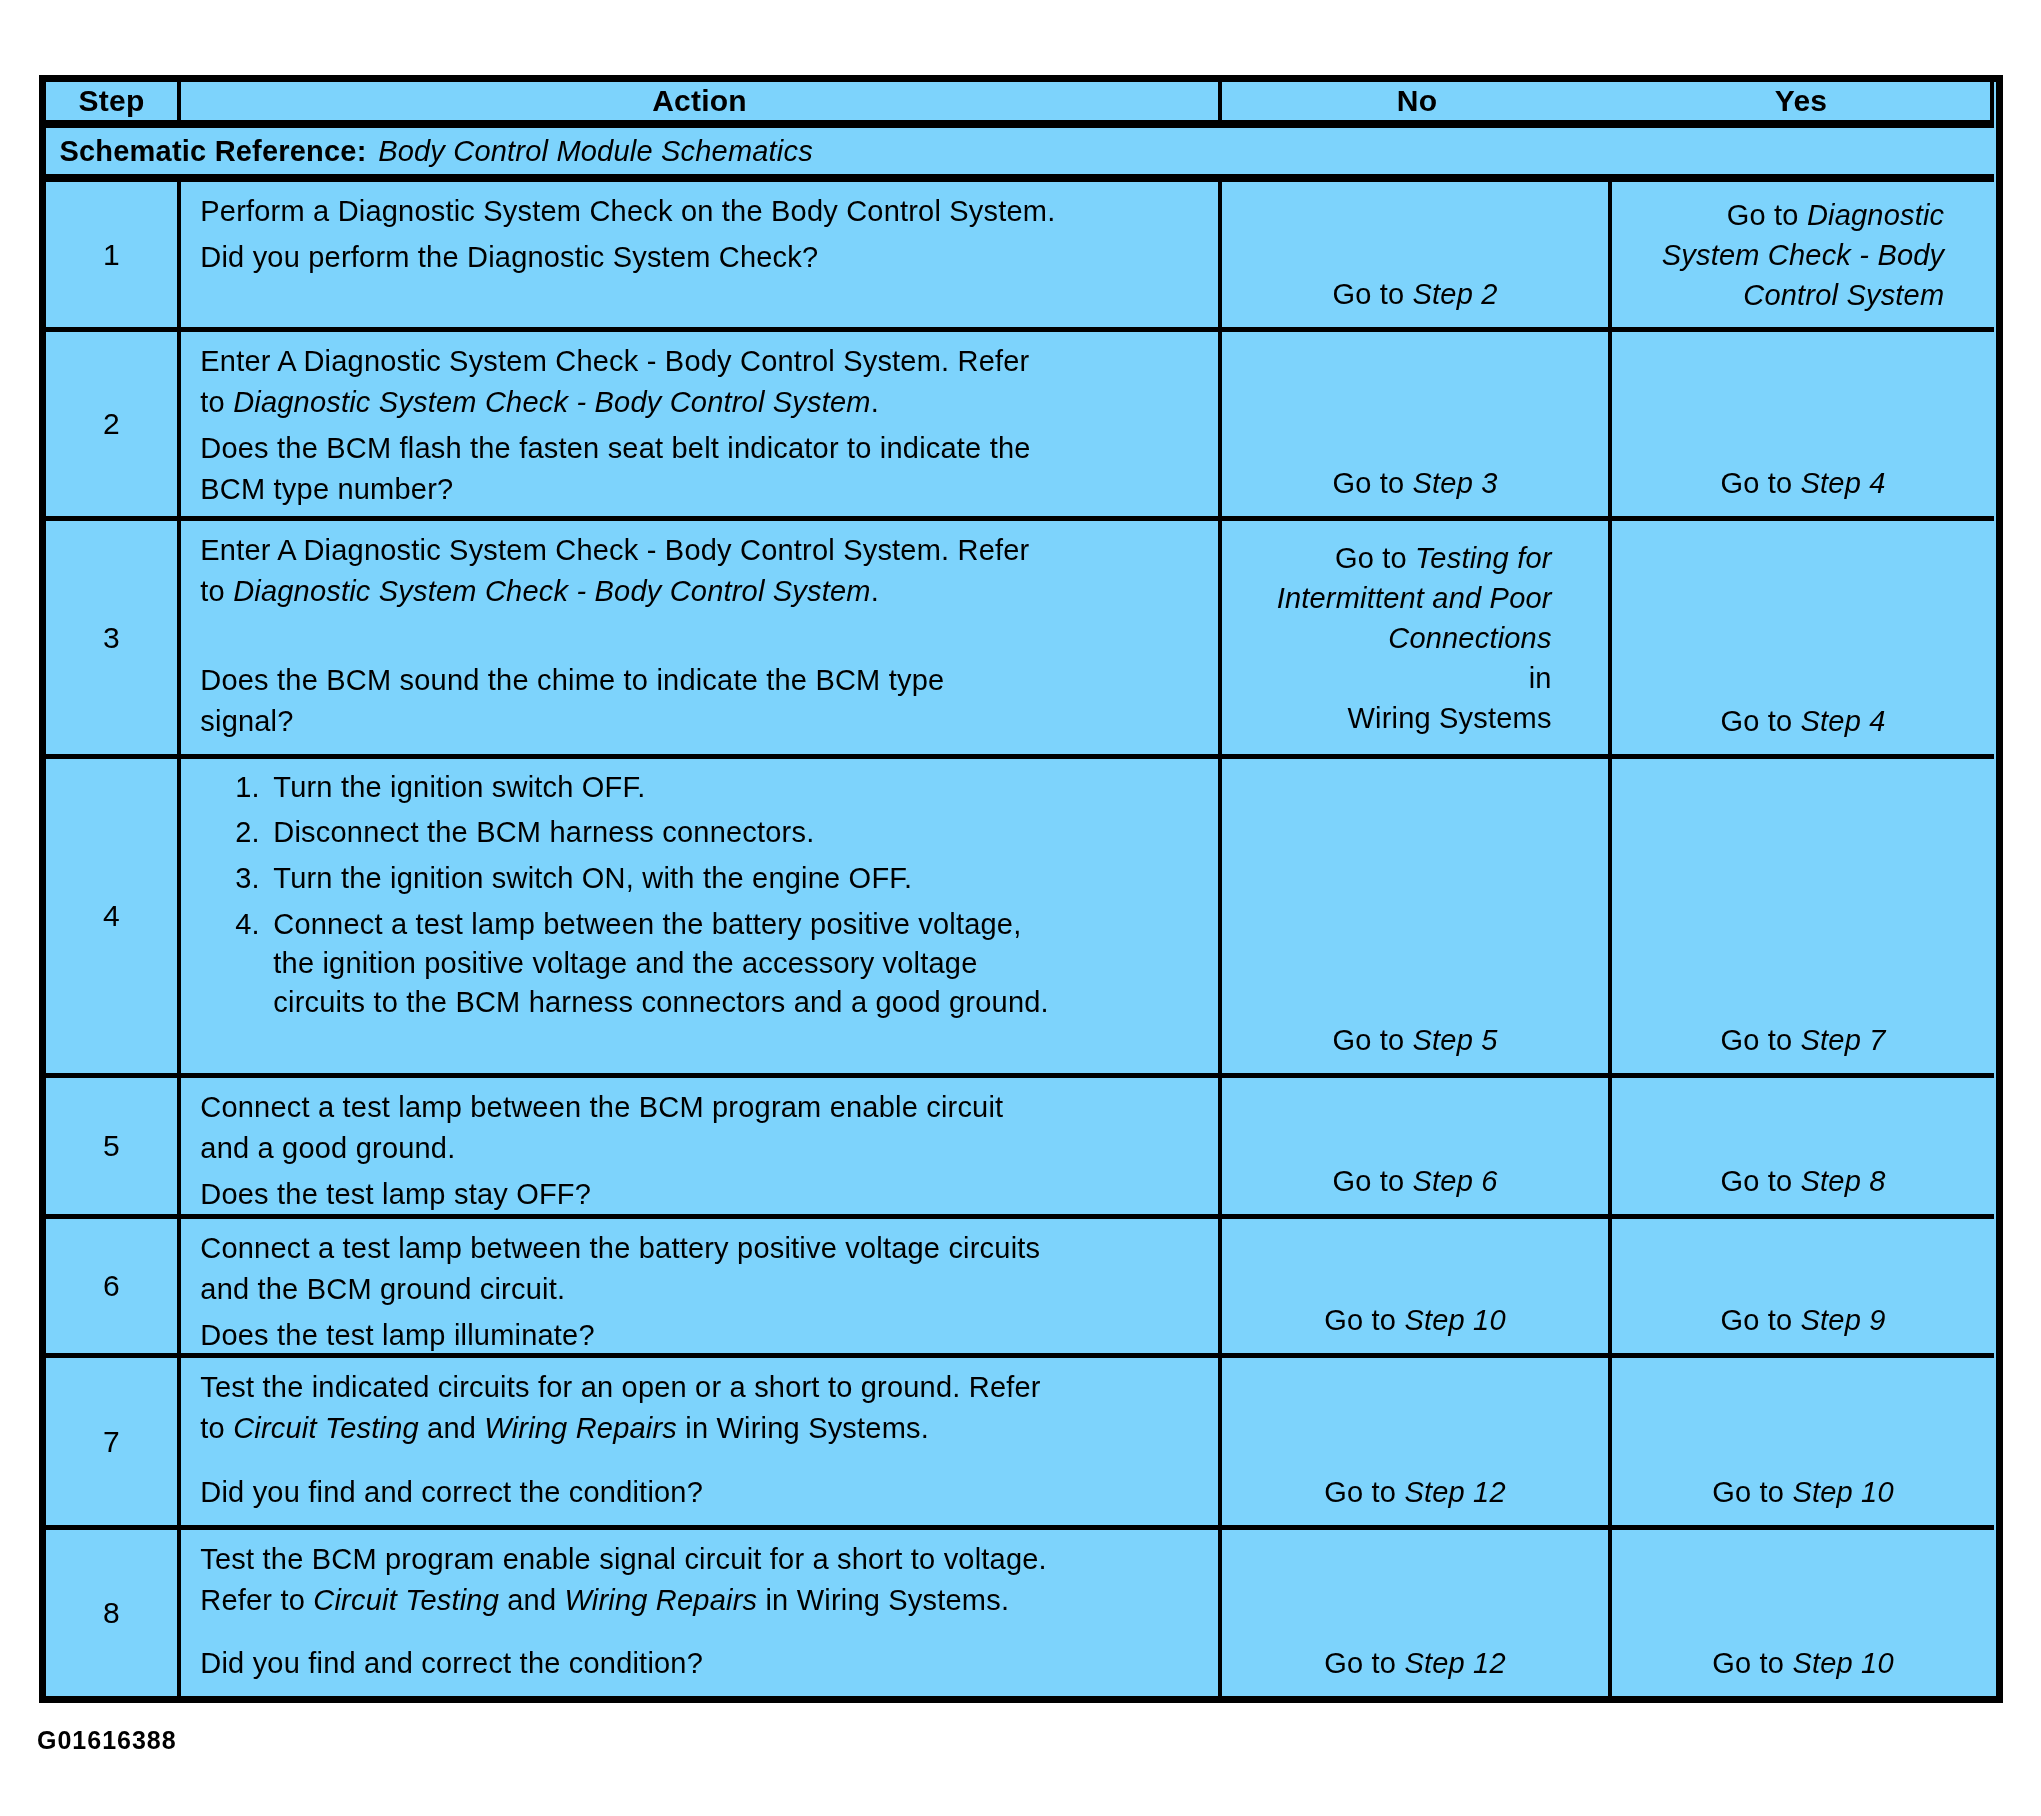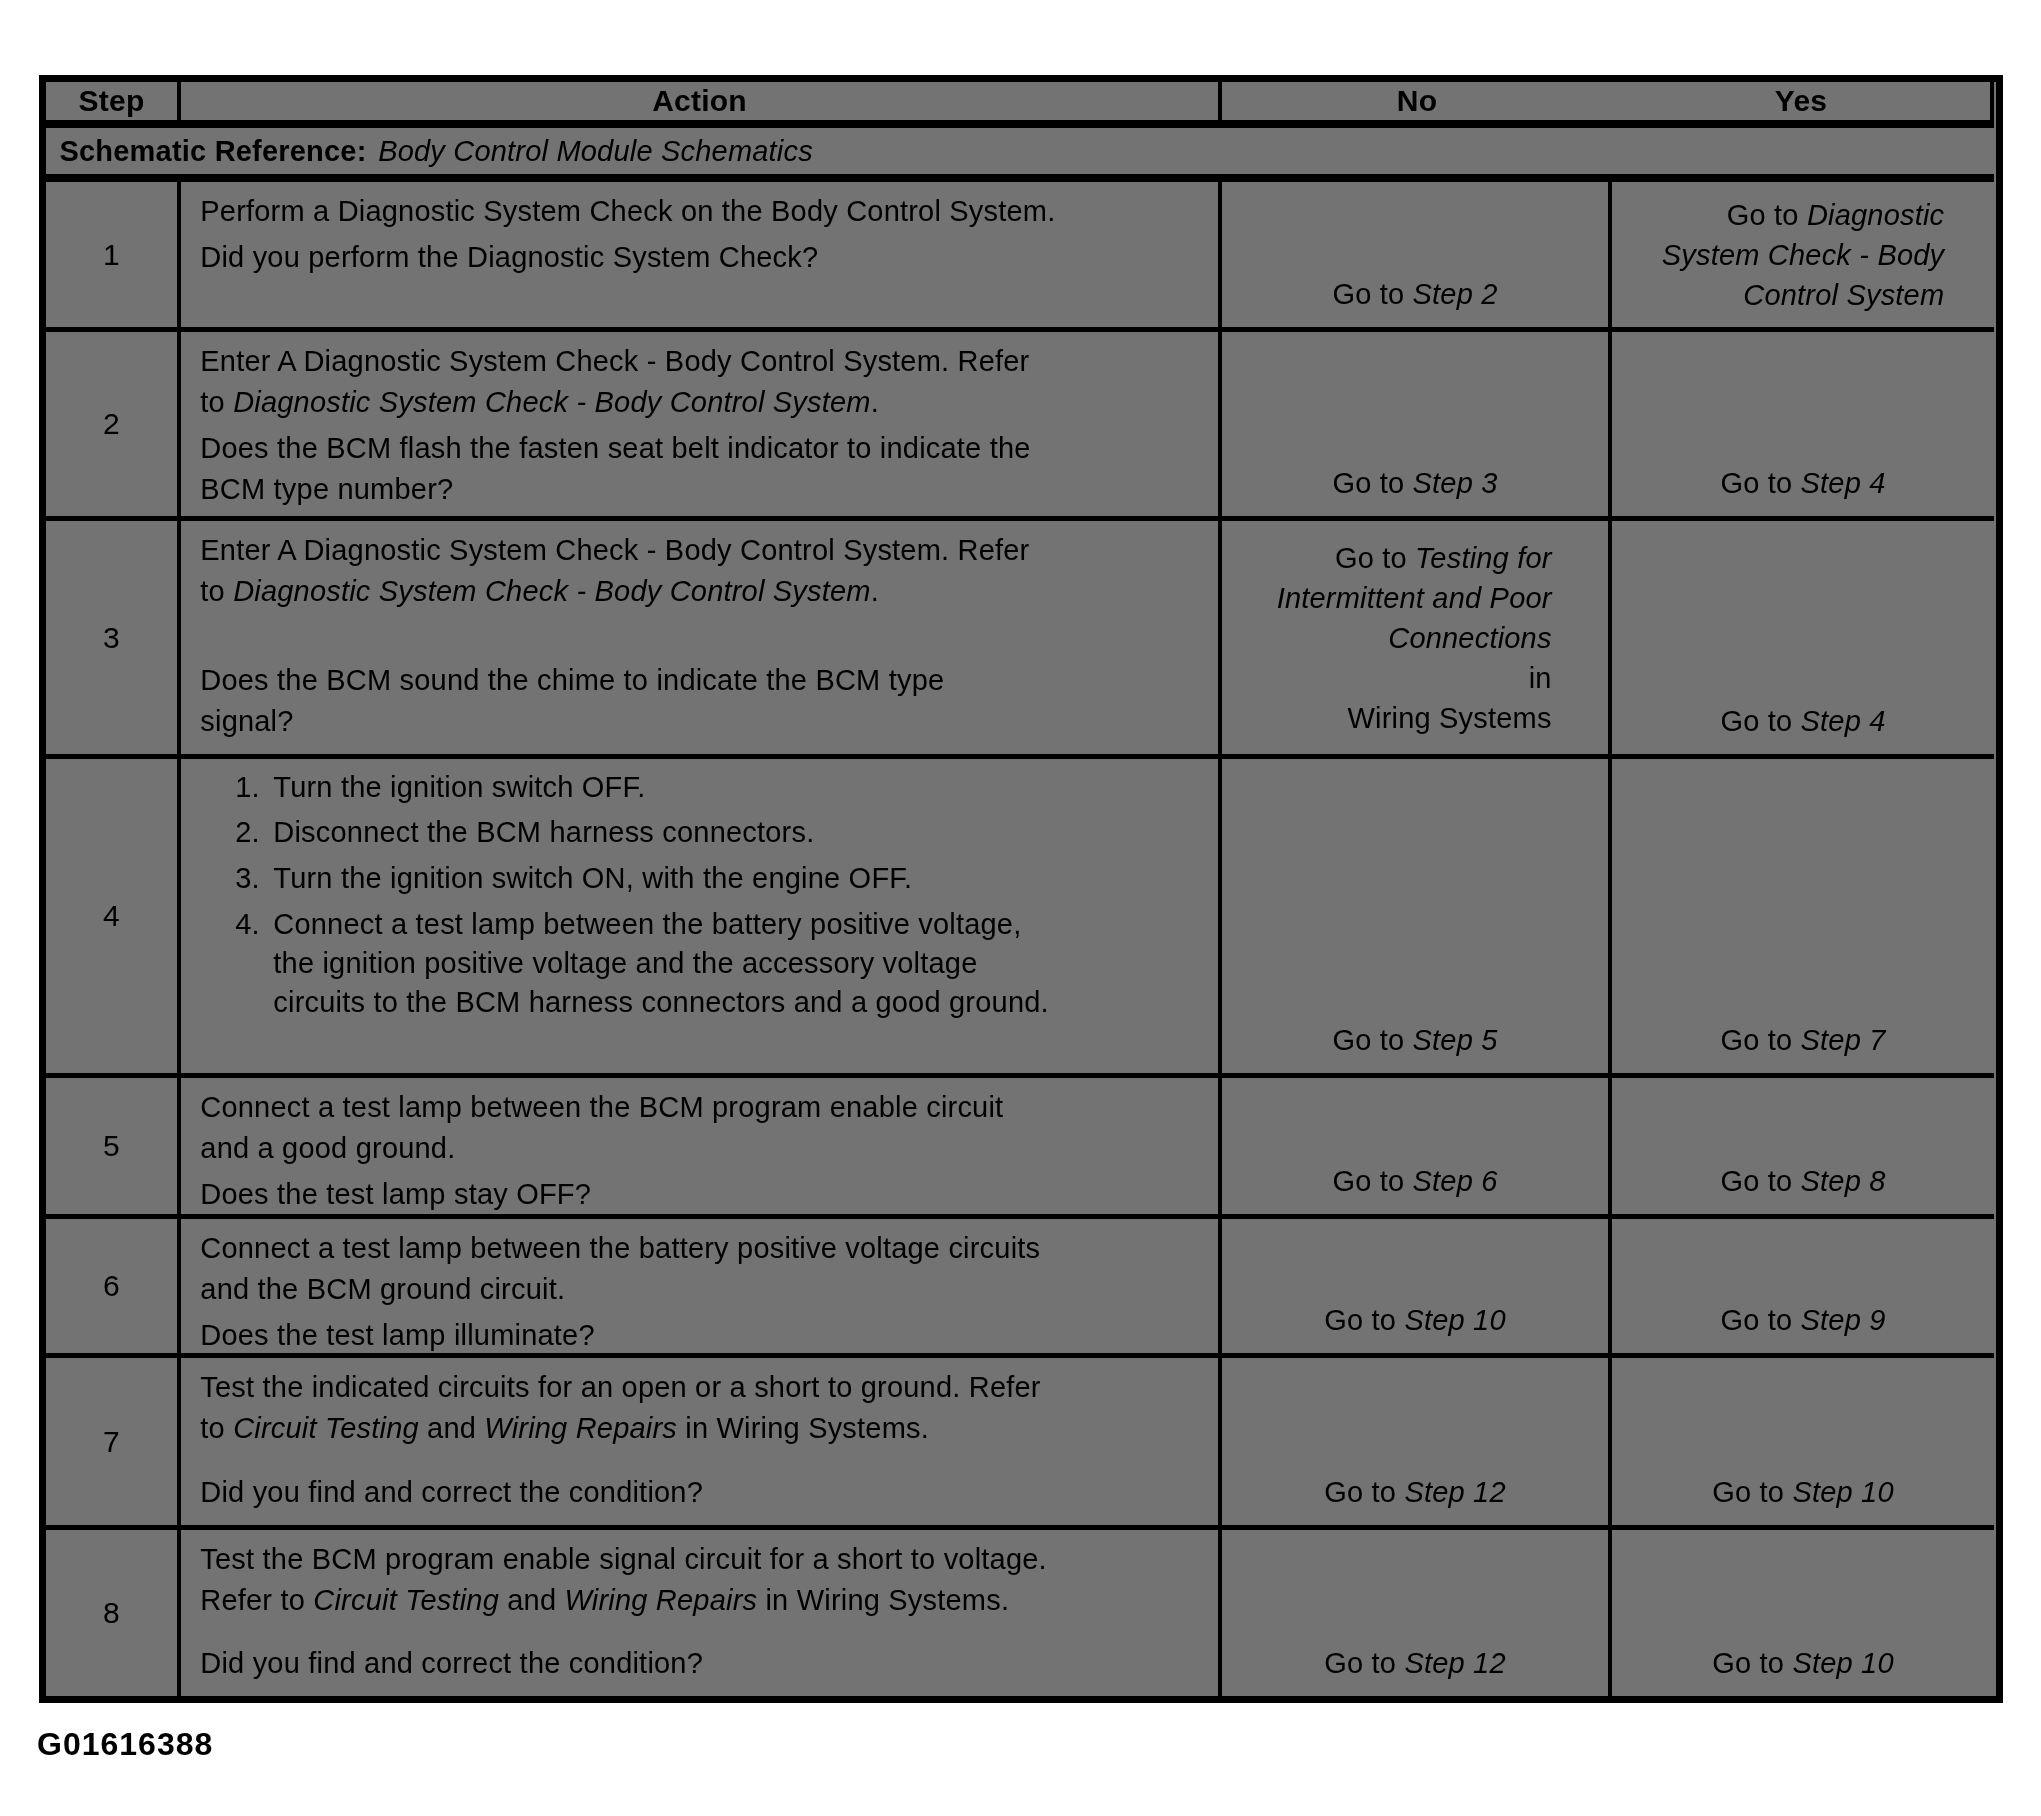--- a/index.html
+++ b/index.html
@@ -2,21 +2,21 @@
 <html><head>
 <meta charset="utf-8">
 <style>
   html,body{margin:0;padding:0;background:#ffffff;}
   .page{position:relative;width:2041px;height:1816px;background:#ffffff;
         font-family:"Liberation Sans", sans-serif;color:#000;overflow:hidden;}
   .table{position:absolute;left:39px;top:75px;width:1964px;box-sizing:border-box;
          border:7.7px solid #000;display:grid;
          grid-template-columns:135px 1041px 390px 382px;
          grid-template-rows:46px 54px 150px 189px 238px 319px 141px 139px 172px 166px;
-         background:#737373;}
+         background:#7dd3fc;}
   .cell{box-sizing:border-box;border-right:4.8px solid #000;border-bottom:5.8px solid #000;
         overflow:hidden;font-size:29px;letter-spacing:0.2px;}
   .cell.lastcol{border-right:none;}
   .cell.lastrow{border-bottom:none;}
   .th{display:flex;align-items:center;justify-content:center;
       font-weight:bold;font-size:30px;border-bottom-width:8.7px;}
   .schematic-cell{grid-column:1 / -1;border-right:none;border-bottom-width:8.7px;
       display:flex;align-items:center;padding-left:13.5px;font-size:29px;}
   .schematic-cell .bd{margin-right:11.6px;}
   .bd{font-weight:bold;}
@@ -26,21 +26,21 @@
   .para{margin:0 0 5.8px 0;}
   .question{margin:0;}
   .push-bottom{margin-top:auto;}
   .list-item{display:flex;margin:0 0 6.8px 0;line-height:39px;}
   .li-num{width:73px;min-width:73px;text-align:right;padding-right:13.5px;box-sizing:border-box;}
   .li-body{flex:1;}
   .choice-cell{display:flex;flex-direction:column;justify-content:flex-end;
       align-items:center;text-align:right;padding:7.7px 9.7px 12.6px 9.7px;line-height:40px;}
   .r1.no-cell{justify-content:center;padding-bottom:7.7px;}
   .r3.yes-cell{justify-content:center;padding-bottom:7.7px;padding-left:8px;}
-  .figure-id{position:absolute;left:37px;top:1726px;font-size:32px;font-weight:bold;
+  .figure-id{position:absolute;left:37px;top:1726px;font-size:25px;font-weight:bold;
       letter-spacing:1px;}
 </style>
 </head>
 <body>
 
 <div class="page">
   <div class="table" id="table-grid">
     <div class="cell th">Step</div>
     <div class="cell th">Action</div>
     <div class="cell th lastcol">No</div>

